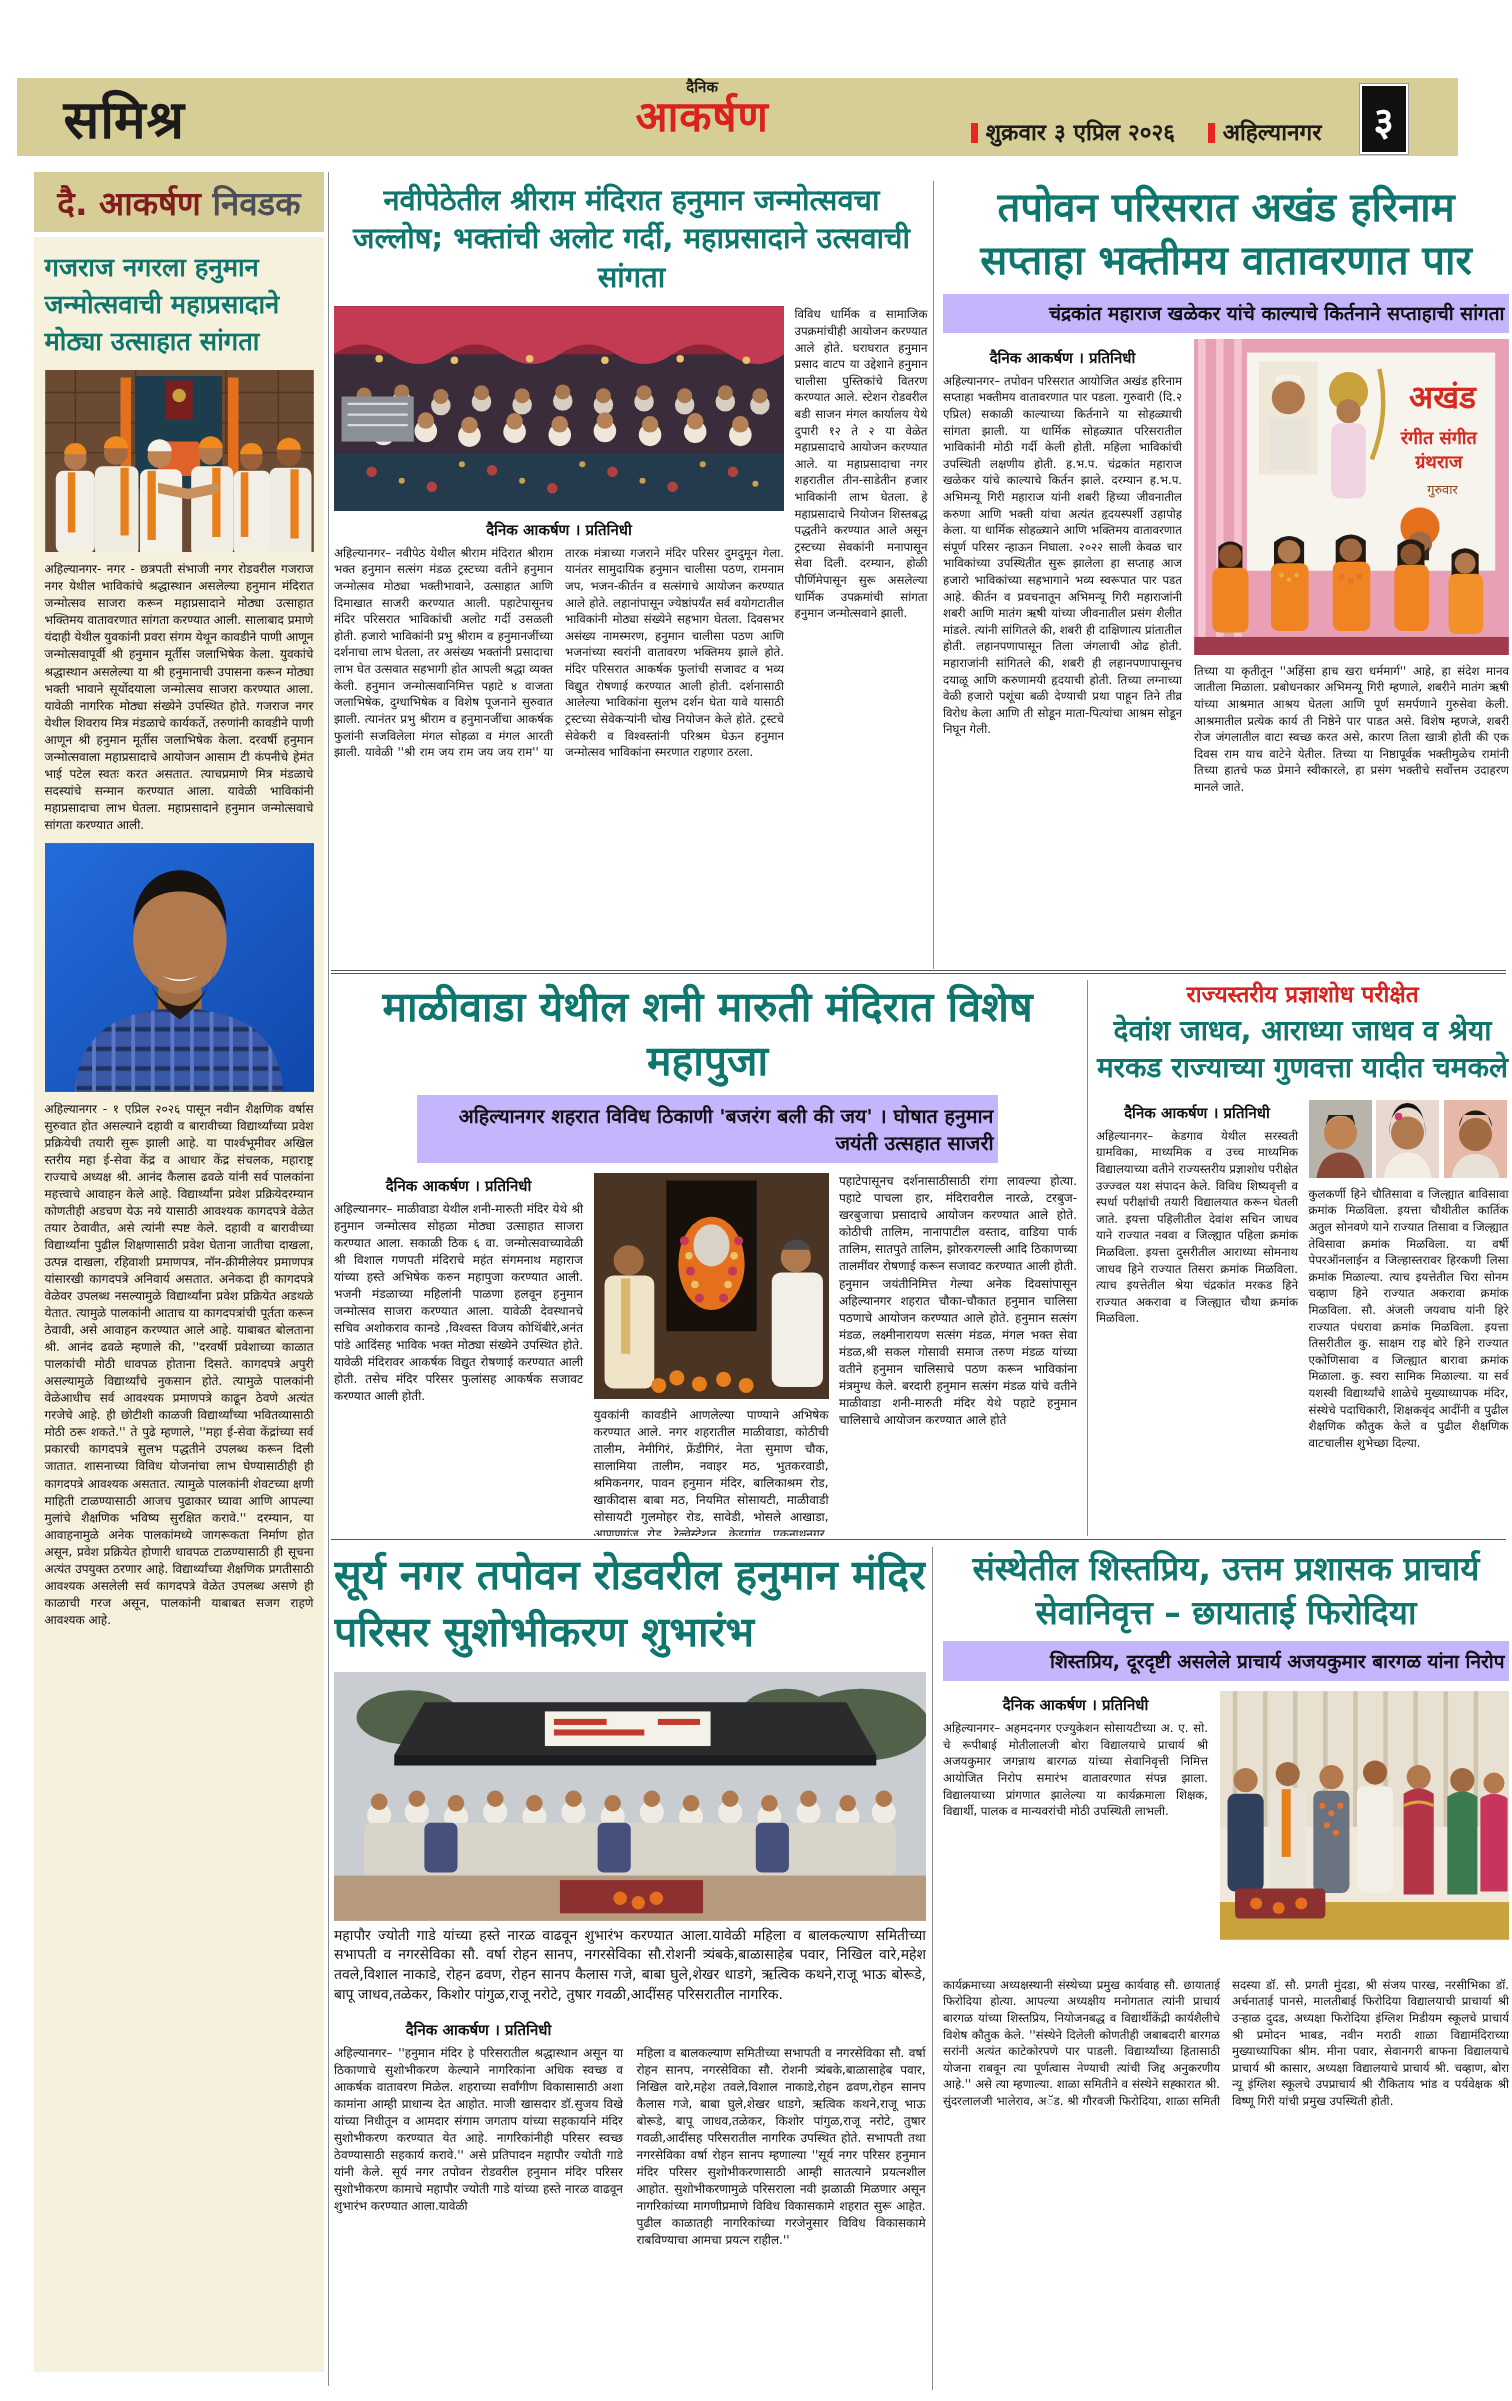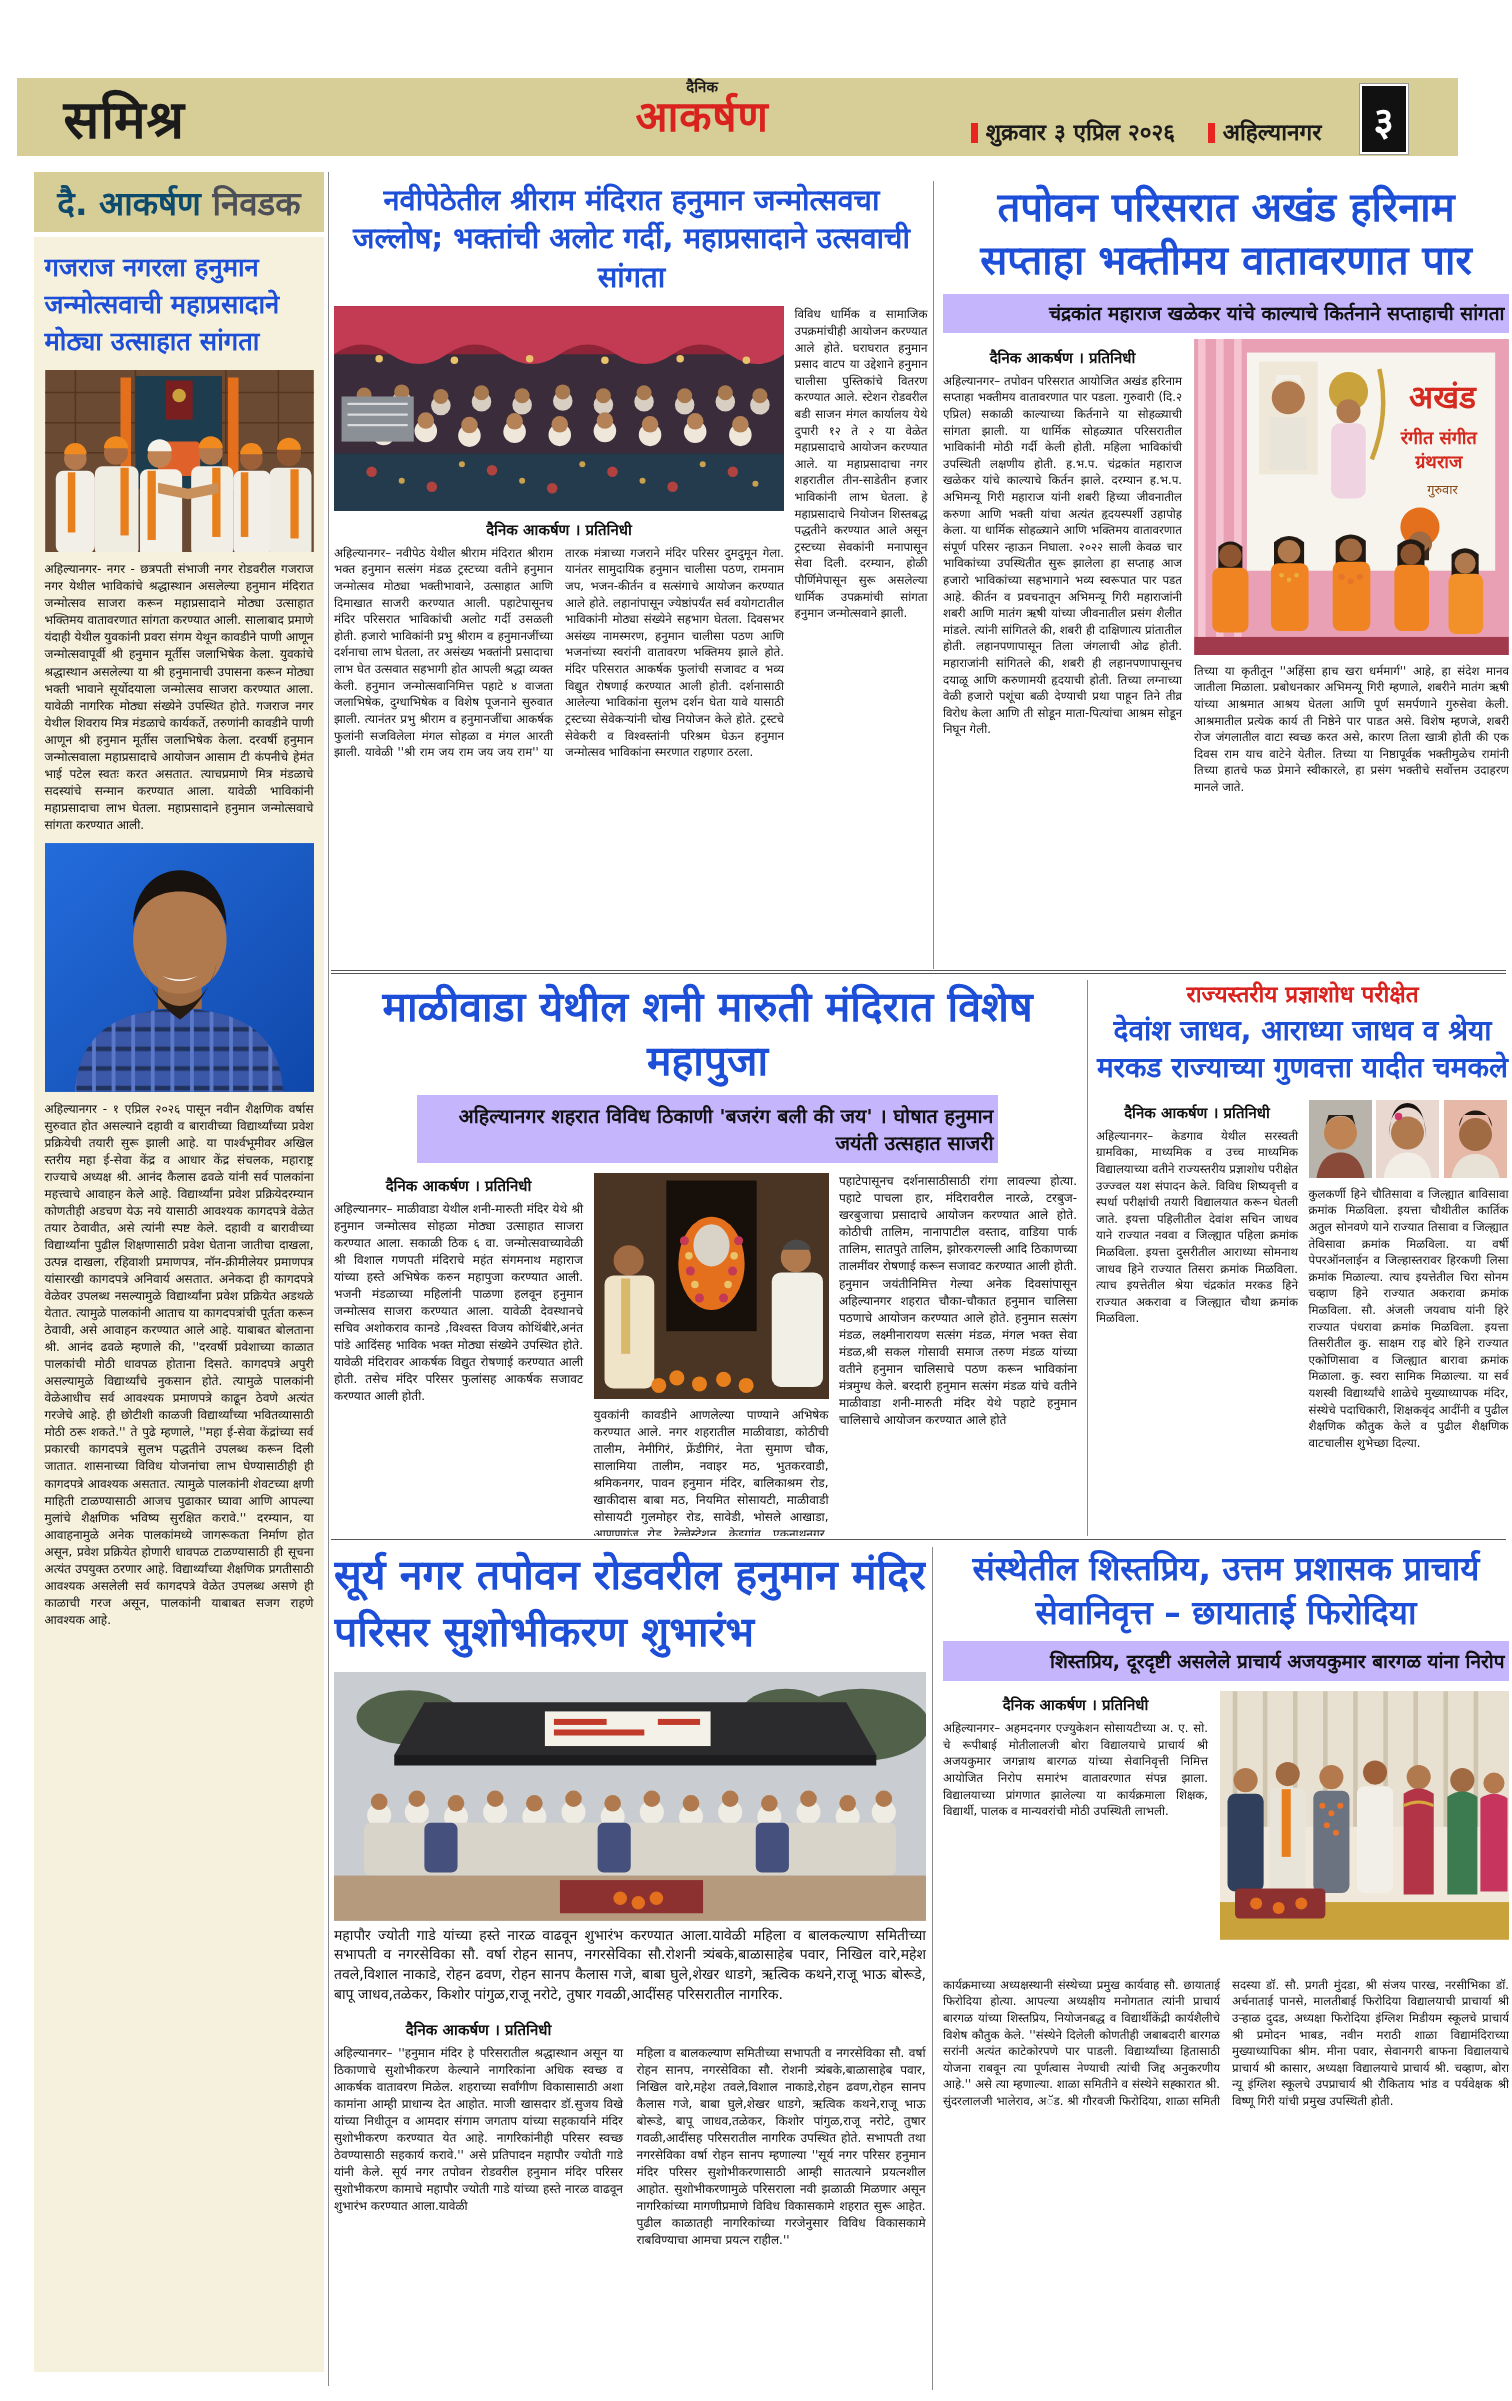--- a/index.html
+++ b/index.html
@@ -11,34 +11,34 @@
   .section-name{font-size:53px;font-weight:bold;color:#1b1b1b;margin-left:47px;letter-spacing:0.8px;}
   .brand{position:absolute;left:580px;top:1.5px;width:211px;text-align:center;}
   .brand .small{font-size:15px;font-weight:bold;color:#1b1b1b;line-height:1;}
   .brand .big{font-size:42px;font-weight:bold;color:#d9211d;line-height:1.05;letter-spacing:0.8px;}
   .issue{position:absolute;right:136px;top:38px;font-size:22.6px;font-weight:bold;color:#1b1b1b;white-space:nowrap;}
   .rb{display:inline-block;width:6.8px;height:19.6px;background:#e8251f;margin:0 7.5px 0 25.6px;vertical-align:-3px;}
   .pageno{position:absolute;right:50px;top:6px;width:44px;height:66px;background:#111;color:#fff;
           display:flex;align-items:center;justify-content:center;font-size:39px;font-weight:bold;border:2.3px solid #fff;outline:0.8px solid #999;}
   
   .art{position:absolute;overflow:hidden;}
-  .hl{font-weight:bold;color:#1d4ed8;text-align:center;line-height:1.32;}
+  .hl{font-weight:bold;color:#0f766e;text-align:center;line-height:1.32;}
   .subbar{background:#c4b5fd;font-weight:bold;text-align:right;padding:6.8px 4.5px;margin-top:7px;}
   .byline{font-weight:bold;text-align:center;font-size:15px;margin:7.5px 0 6px;}
   .bodytxt{font-size:11.7px;line-height:1.42;text-align:justify;}
   .c2{column-count:2;column-gap:12px;}
   .cap{font-size:14px;line-height:1.4;text-align:justify;margin-top:4.5px;}
   .vline{position:absolute;width:0.8px;background:#8a8a8a;}
   .hline{position:absolute;height:0;border-top:1.5px solid #555;}
   .hline.dbl{border-bottom:0.8px solid #555;height:2.3px;}
   .ph{display:block;background:#ccc;}
   
   .leftrail{position:absolute;left:34px;top:172px;width:290px;height:2214px;}
   .selbox{background:#d7cd96;text-align:center;padding:7.5px 3px;font-size:33px;font-weight:bold;}
-  .selbox .red{color:#0c4a6e;}
+  .selbox .red{color:#7f1d1d;}
   .selbox .gry{color:#4c4f58;}
   .cream{background:#f6f1dd;margin-top:4.5px;padding:12px 10.5px 15px;height:2108px;overflow:hidden;}
   .hl-left{font-size:25.6px;text-align:left;font-weight:bold;line-height:1.45;}
 </style>
 </head>
 <body>
 
 <div class="page">
 
   <div class="masthead">

